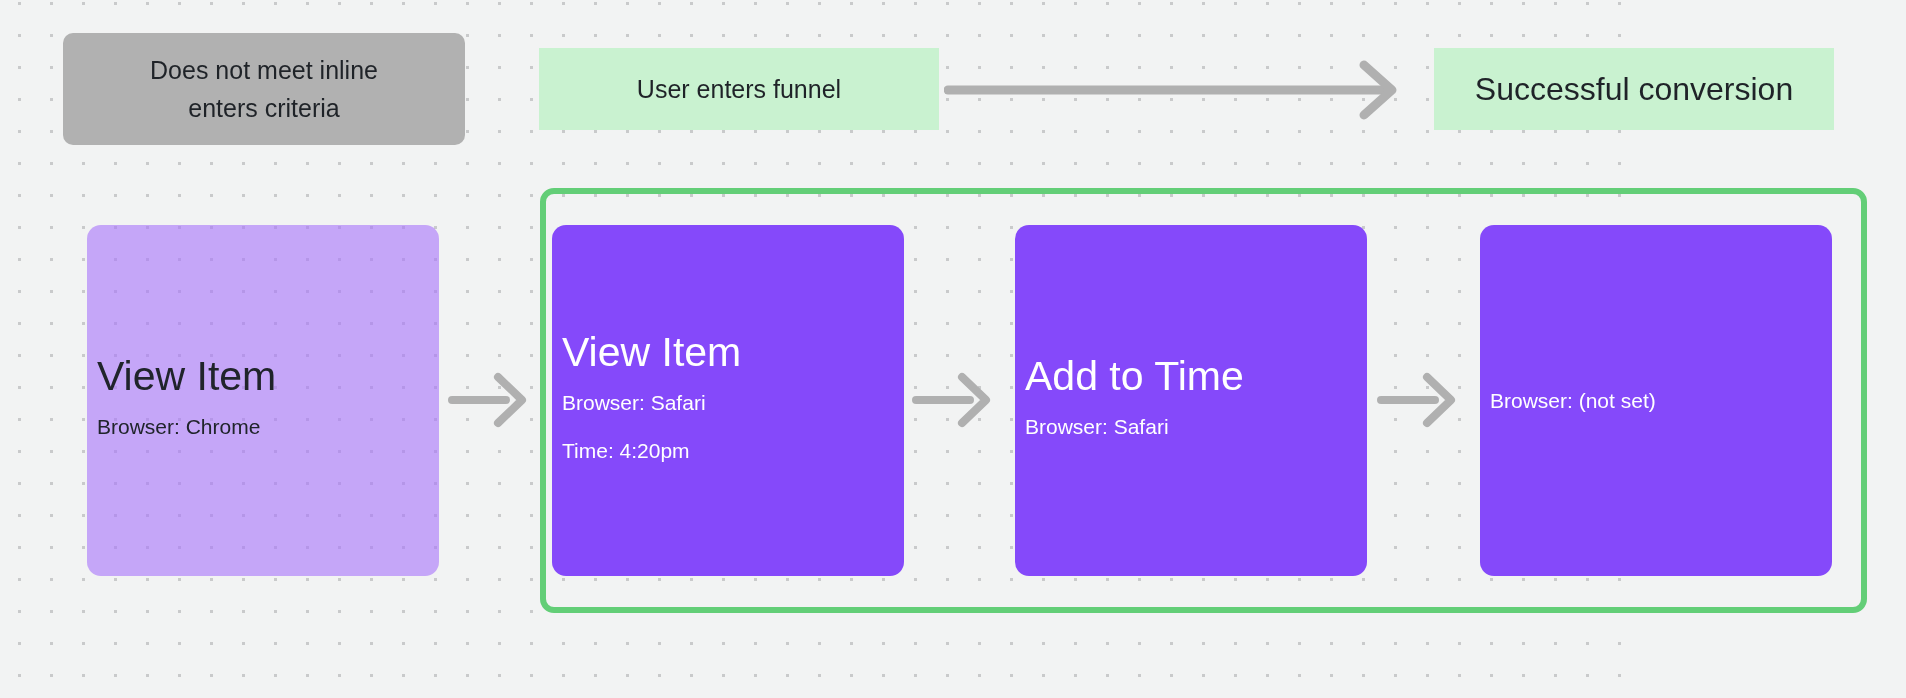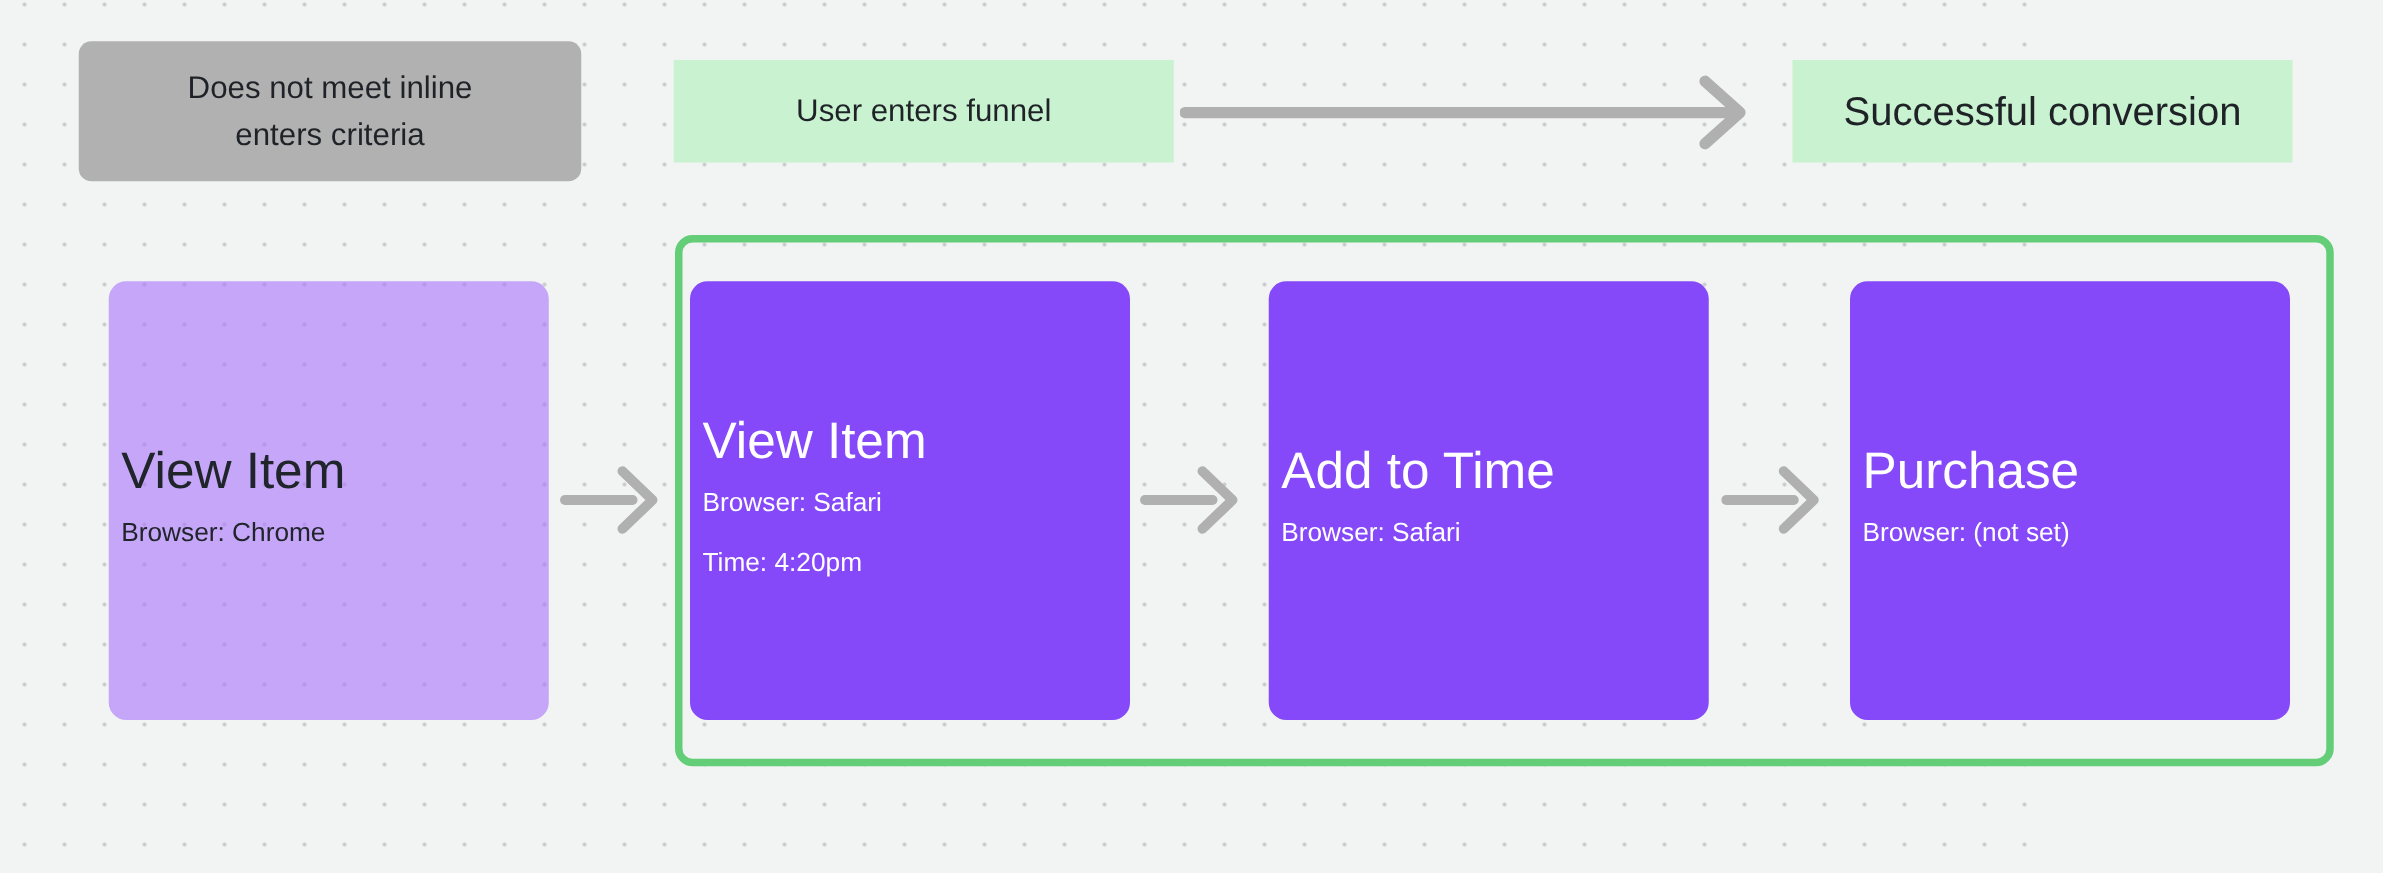--- a/index.html
+++ b/index.html
@@ -198,17 +198,16 @@
     <div class="event-title">Add to Time</div>
     <div class="event-detail">Browser: Safari</div>
   </div>
 
   <svg class="step-arrow" id="arrow-second-to-third" viewBox="0 0 82 56">
     <line x1="4" y1="28" x2="58" y2="28" stroke="#b0b0b0" stroke-width="8" stroke-linecap="round"></line>
     <polyline points="50,5 74,28 50,51" fill="none" stroke="#b0b0b0" stroke-width="8" stroke-linecap="round" stroke-linejoin="round"></polyline>
   </svg>
 
   <div class="event-card included" id="card-purchase">
-    <div class="event-title">Purchase</div>
     <div class="event-detail">Browser: (not set)</div>
   </div>
 
 </div>
 
 </body></html>

